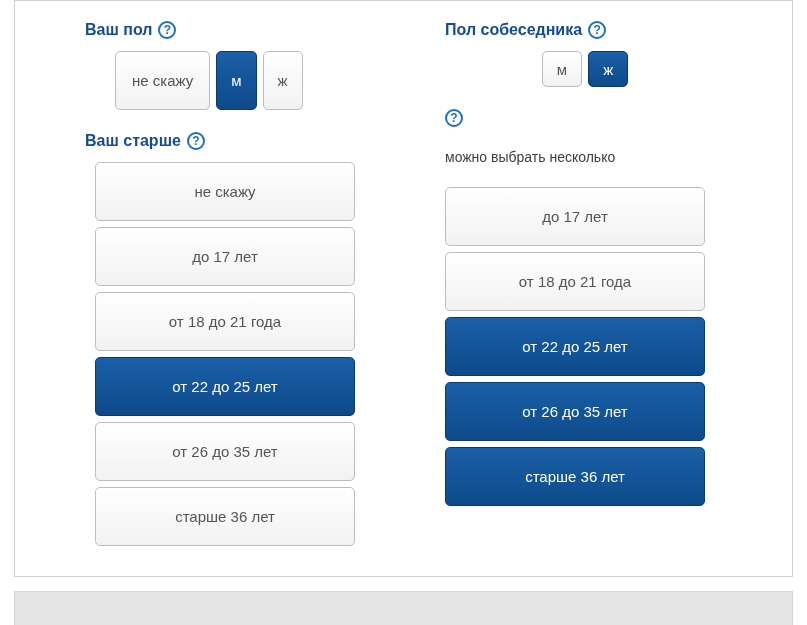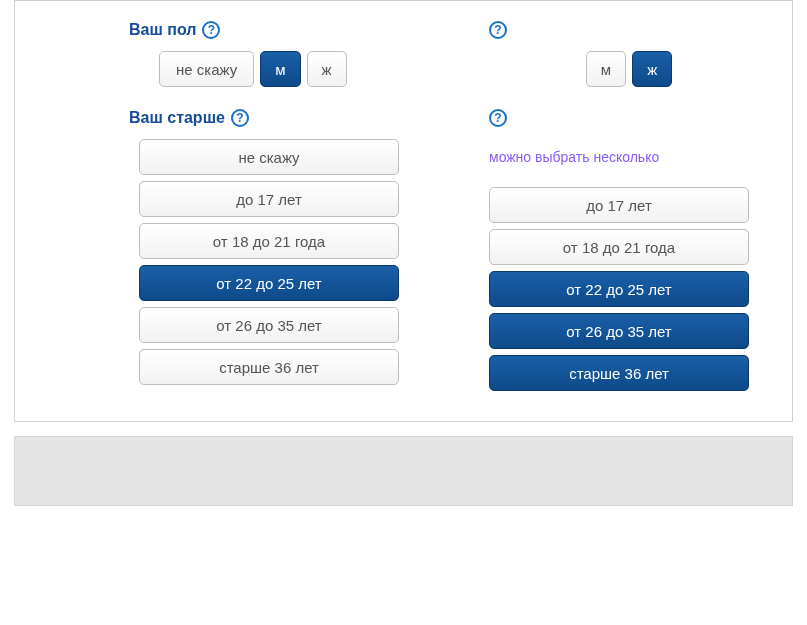--- a/index.html
+++ b/index.html
@@ -24,21 +24,20 @@
       gap: 80px;
       justify-content: flex-start;
       padding-left: 60px;
     }
     .col {
       display: flex;
       flex-direction: column;
     }
     .col-left {
       width: 280px;
-      margin-left: 44px;
     }
     .col-right {
       width: 280px;
     }
     .section-heading {
       color: #134c99;
       font-weight: bold;
       font-size: 16px;
       margin-bottom: 12px;
       display: flex;
@@ -68,21 +67,21 @@
     .col-left .btn-row {
       padding-left: 30px;
     }
     .col-right .btn-row {
       justify-content: center;
     }
     .btn {
       border: 1px solid #bdbdbd;
       border-radius: 5px;
       background: linear-gradient(#ffffff, #f2f2f2);
-      padding: 8px 16px;
+      padding: 20px 16px;
       font-size: 15px;
       color: #555;
       cursor: pointer;
       text-align: center;
       min-height: 36px;
       display: flex;
       align-items: center;
       justify-content: center;
     }
     .btn.small {
@@ -100,21 +99,21 @@
       gap: 6px;
       width: 260px;
     }
     .col-left .btn-stack {
       margin-left: 10px;
     }
     .btn-stack .btn {
       width: 100%;
     }
     .hint-text {
-      color: #8b5cf6;
+      color: #404040;
       font-size: 14px;
       margin-bottom: 6px;
       height: 36px;
       display: flex;
       align-items: center;
     }
     .bottom-bar {
       margin: 14px 14px 0 14px;
       height: 70px;
       background: #e4e4e4;
@@ -151,20 +150,21 @@
         <div class="btn">от 18 до 21 года</div>
         <div class="btn selected">от 22 до 25 лет</div>
         <div class="btn">от 26 до 35 лет</div>
         <div class="btn">старше 36 лет</div>
       </div>
     </div>
 
     <div class="col col-right">
 
       <div class="section-heading">
+        <span>Пол собеседника</span>
         <span class="help-icon">?</span>
       </div>
 
       <div class="btn-row">
         <div class="btn small">м</div>
         <div class="btn small selected">ж</div>
       </div>
 
       <div class="section-heading">
         <span class="help-icon">?</span>

